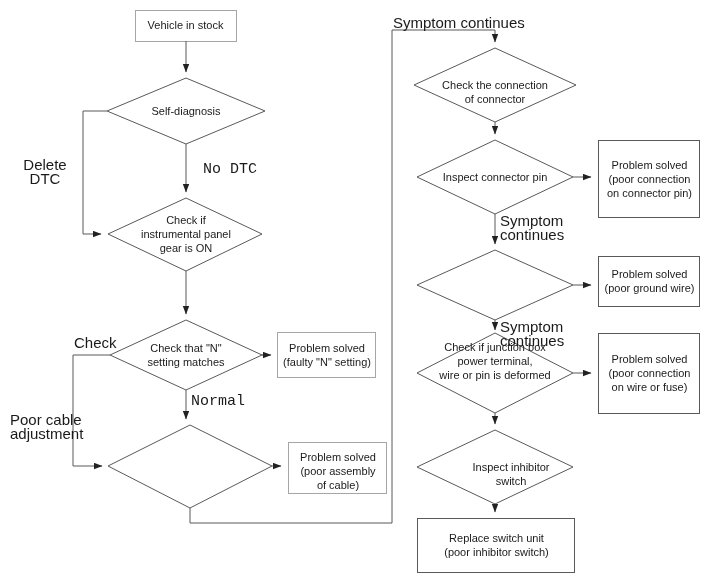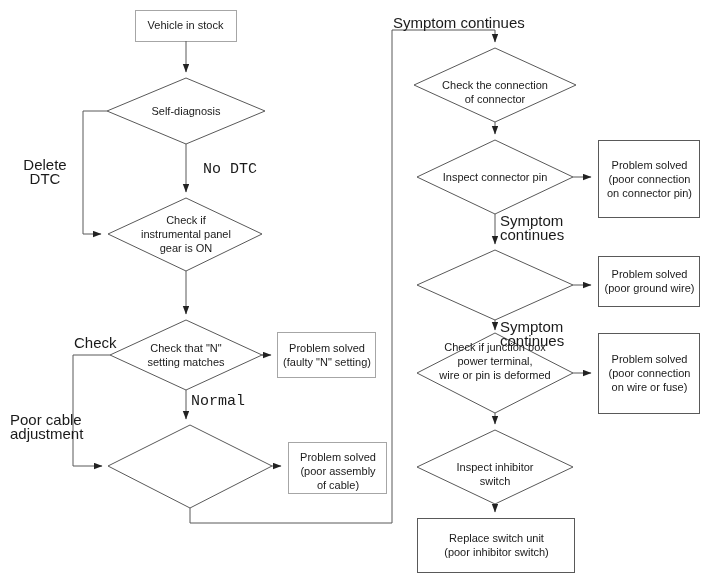--- a/index.html
+++ b/index.html
@@ -163,21 +163,21 @@
   <div class="node-text" style="left:420px; top:78px; width:150px;">Check the connection
 of connector</div>
 
   <div class="node-text" style="left:420px; top:170px; width:150px;">Inspect connector pin</div>
 
 
   <div class="node-text" style="left:415px; top:340px; width:160px;">Check if junction box
 power terminal,
 wire or pin is deformed</div>
 
-  <div class="node-text" style="left:420px; top:460px; width:150px;">Inspect inhibitor
+  <div class="node-text" style="left:436px; top:460px; width:150px;">Inspect inhibitor
 switch</div>
 
   <div class="node-text" style="left:599px; top:158px; width:101px;">Problem solved
 (poor connection
 on connector pin)</div>
 
   <div class="node-text" style="left:599px; top:267px; width:101px;">Problem solved
 (poor ground wire)</div>
 
   <div class="node-text" style="left:599px; top:352px; width:101px;">Problem solved

